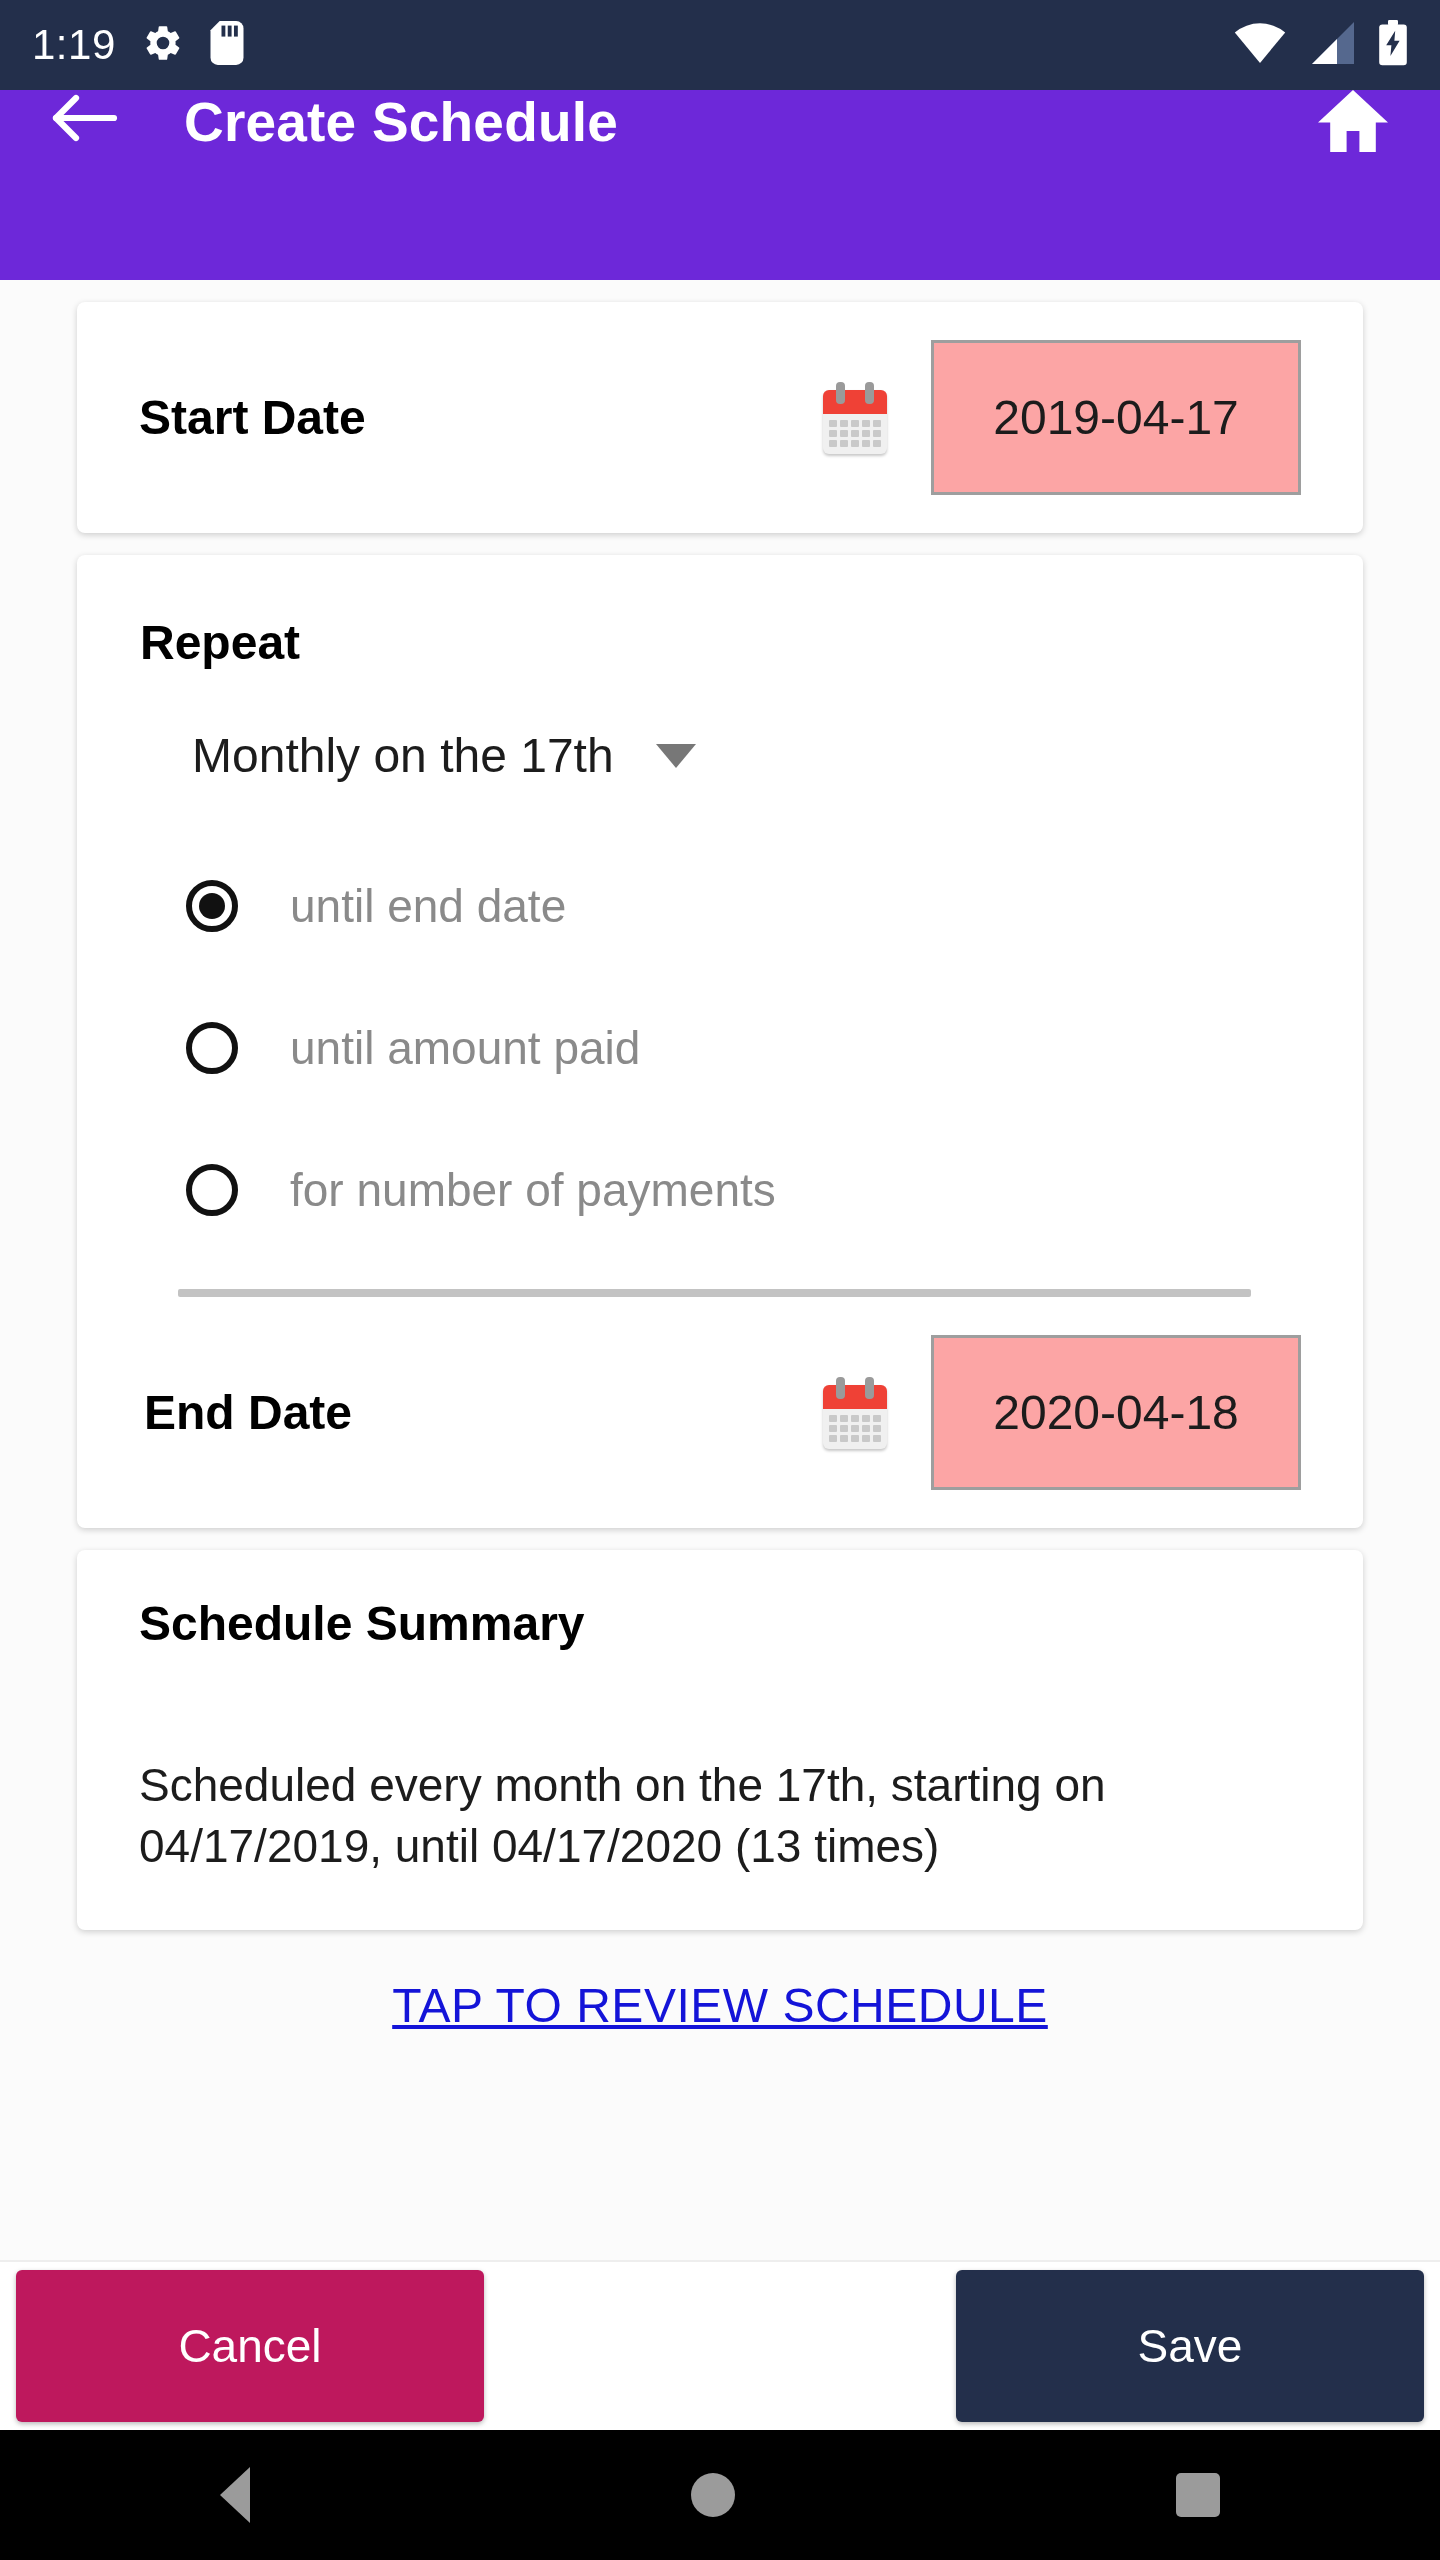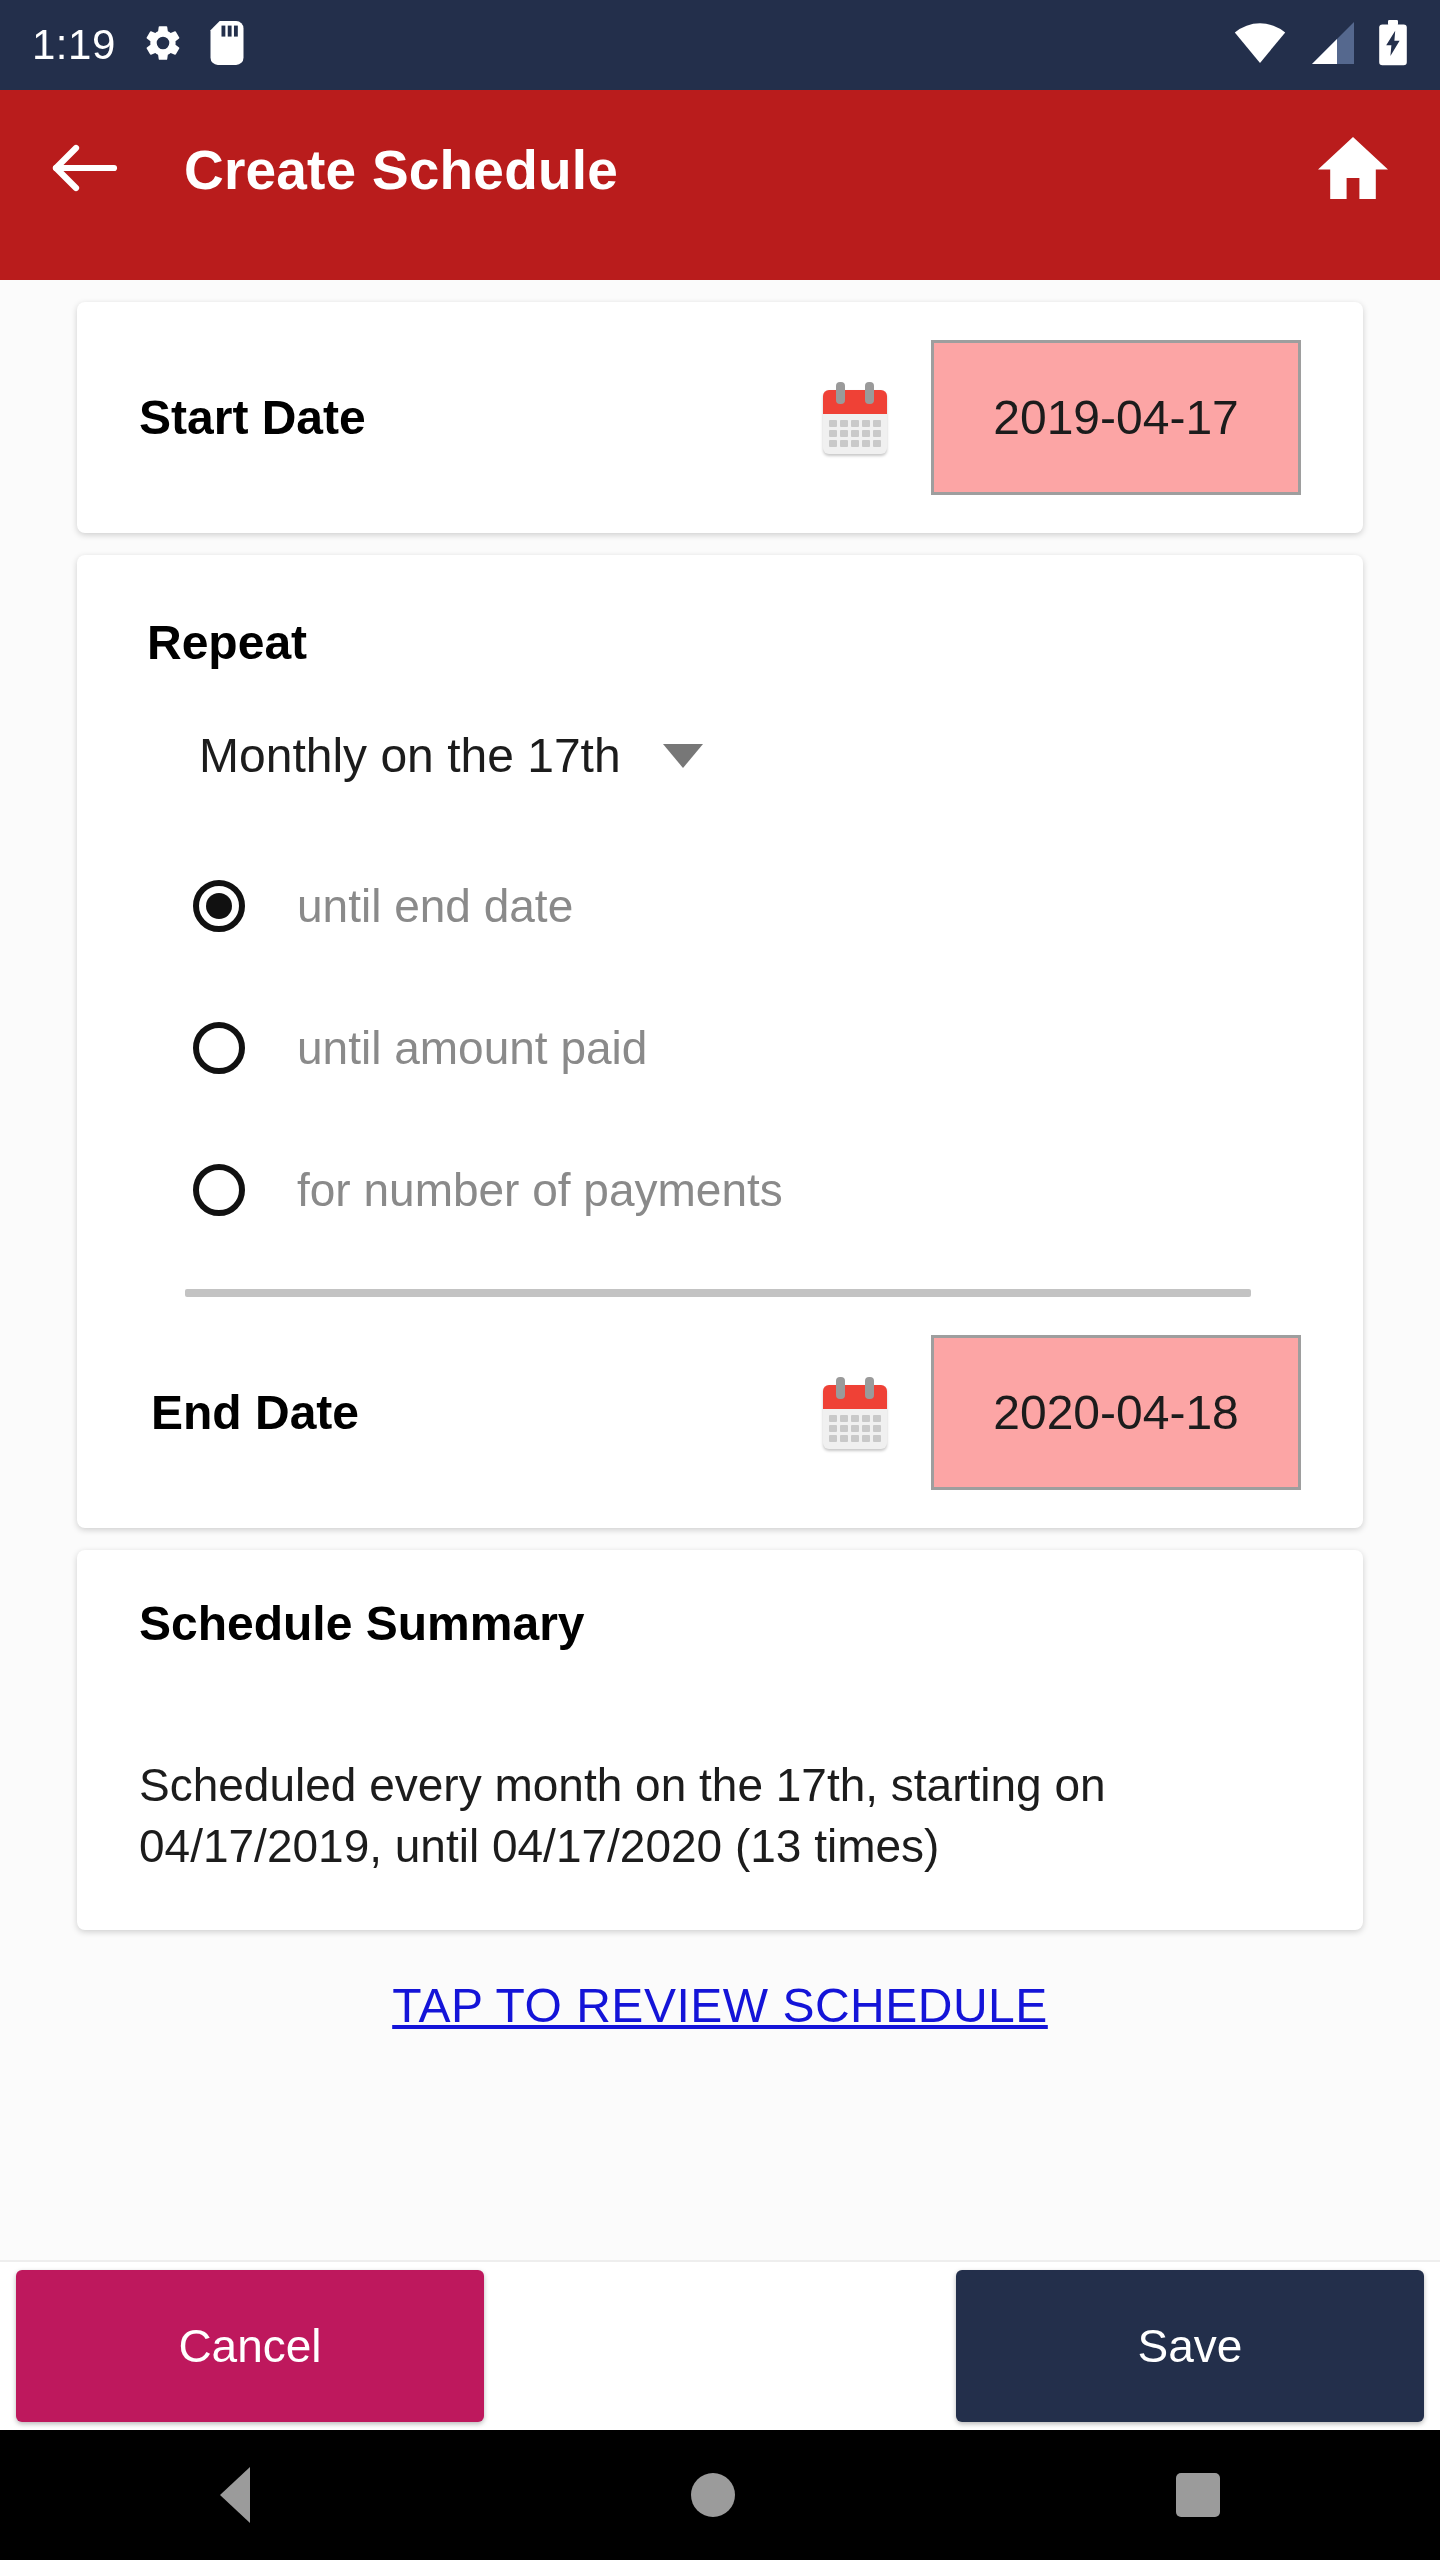--- a/index.html
+++ b/index.html
@@ -23,22 +23,22 @@
     padding:0 32px;
     flex:0 0 auto;
   }
   .sb-left{ display:flex; align-items:center; gap:26px; }
   .sb-clock{ color:#ffffff; font-size:42px; letter-spacing:0.5px; line-height:1; }
   .sb-right{ margin-left:auto; display:flex; align-items:center; gap:22px; }
   .sb-ic{ display:block; }
 
   
   .appbar{
-    height:190px; background:#b91c1c;
-    display:flex; align-items:center;
+    height:190px; background:#6d28d9;
+    display:flex; align-items:flex-start;
     padding:0 52px 30px 52px;
     flex:0 0 auto;
   }
   .appbar-title{
     color:#ffffff; font-size:55px; font-weight:bold;
     margin-left:66px; letter-spacing:0.2px;
   }
   .appbar-spacer{ flex:1 1 auto; }
 
   
@@ -102,21 +102,21 @@
   }
   .cal-grid{
     position:absolute; top:30px; left:6px;
     width:52px;
     display:grid; grid-template-columns:repeat(5,1fr);
     gap:3px;
   }
   .cal-grid span{ display:block; height:7px; background:#c9c9c9; border-radius:1px; }
 
   
-  .repeat-card{ padding:38px 0 0 12px; }
+  .repeat-card{ padding:38px 0 0 5px; }
   .repeat-title{
     font-size:48px; font-weight:bold; color:#000000;
     padding:22px 0 0 58px;
   }
   .dropdown{
     display:flex; align-items:center; gap:42px;
     padding:58px 0 0 110px;
   }
   .dropdown-value{ font-size:48px; color:#1c1c1c; }
   .caret{

